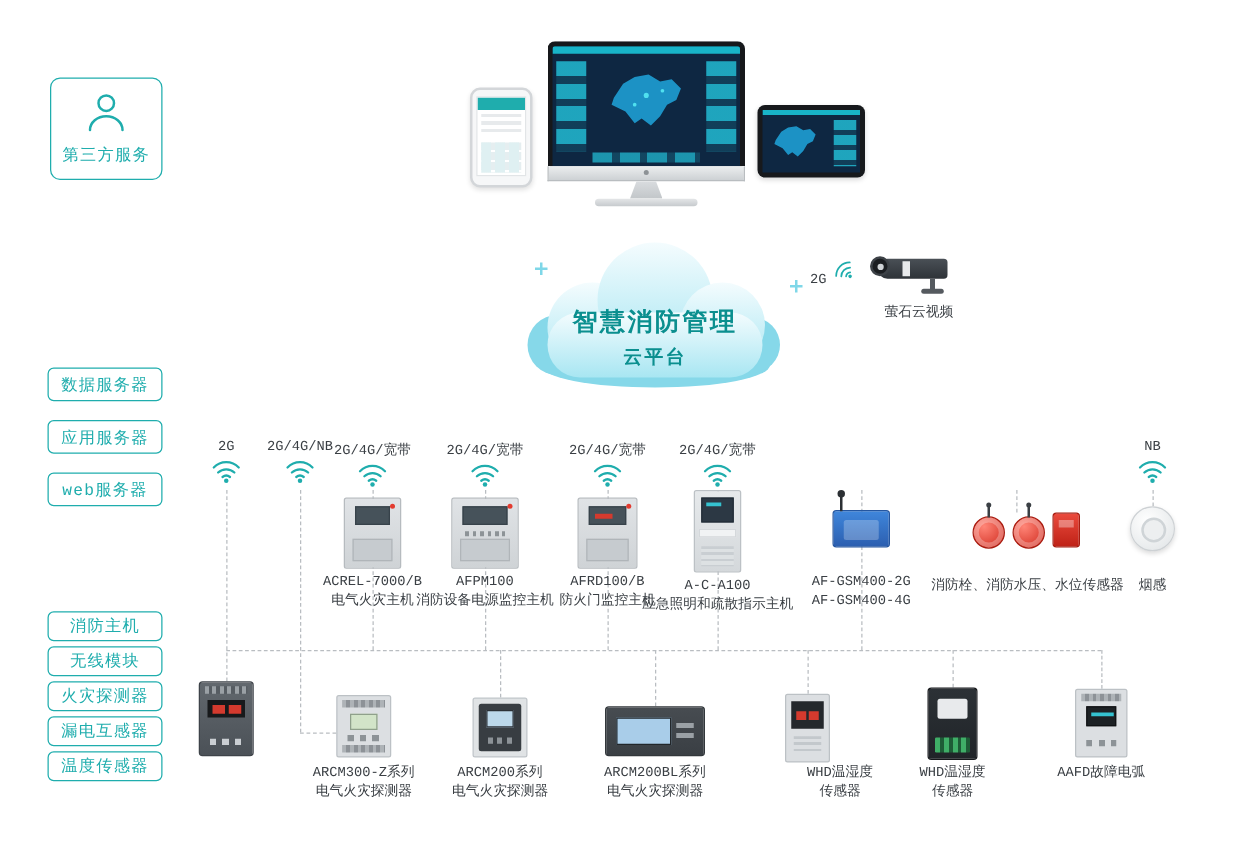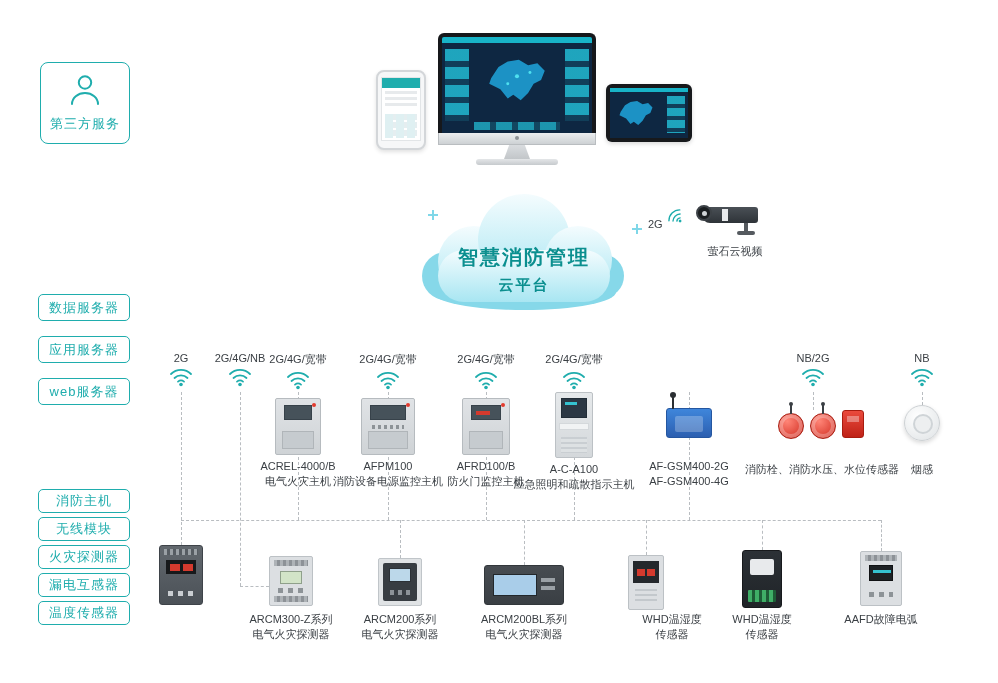--- a/index.html
+++ b/index.html
@@ -1,18 +1,18 @@
 <!DOCTYPE html>
 <html style="--teal: #1fadad; --cloud-text: #0b8f8f; --alarm-red: #d43a2e; --line-gray: #b9bdc1; --screen-navy: #0e2742; --screen-teal: #18b4c8; --accent-blue: #2f6fc4;"><head>
 <meta charset="utf-8">
 <style>
   *{box-sizing:border-box;margin:0;padding:0}
   body{margin:0;background:#fff}
   .stage{position:relative;width:998px;height:683px;background:#ffffff;overflow:hidden;
-         font-family:Liberation Sans, sans-serif}
+         font-family:Liberation Mono, monospace}
 
   
   .vline{position:absolute;width:0;border-left:1px dashed var(--line-gray,#b9bdc1)}
   .hline{position:absolute;height:0;border-top:1px dashed var(--line-gray,#b9bdc1)}
 
   
   .tbox{position:absolute;border:1px solid var(--teal,#1fadad);border-radius:5px;background:#fff;
         color:var(--teal,#1fadad);font-size:13px;display:flex;align-items:center;justify-content:center;
         letter-spacing:1px}
   .third{flex-direction:column;gap:8px;border-radius:8px;border-width:1.5px;font-size:13px}
@@ -350,29 +350,20 @@
   </div>
   <div class="uplink" style="left:534px;top:352px">
     <div class="uplink-label">2G/4G/宽带</div>
     <svg class="wifi" width="26" height="20" viewBox="0 0 26 20">
         <path class="wa" d="M3 7 A14 14 0 0 1 23 7"></path>
         <path class="wa" d="M6.5 11 A9.5 9.5 0 0 1 19.5 11"></path>
         <path class="wa" d="M10 14.6 A4.8 4.8 0 0 1 16 14.6"></path>
         <circle class="wd" cx="13" cy="17.5" r="1.8"></circle>
       </svg>
   </div>
-  <div class="uplink" style="left:773px;top:352px">
-    <div class="uplink-label">NB/2G</div>
-    <svg class="wifi" width="26" height="20" viewBox="0 0 26 20">
-        <path class="wa" d="M3 7 A14 14 0 0 1 23 7"></path>
-        <path class="wa" d="M6.5 11 A9.5 9.5 0 0 1 19.5 11"></path>
-        <path class="wa" d="M10 14.6 A4.8 4.8 0 0 1 16 14.6"></path>
-        <circle class="wd" cx="13" cy="17.5" r="1.8"></circle>
-      </svg>
-  </div>
   <div class="uplink" style="left:882px;top:352px">
     <div class="uplink-label">NB</div>
     <svg class="wifi" width="26" height="20" viewBox="0 0 26 20">
         <path class="wa" d="M3 7 A14 14 0 0 1 23 7"></path>
         <path class="wa" d="M6.5 11 A9.5 9.5 0 0 1 19.5 11"></path>
         <path class="wa" d="M10 14.6 A4.8 4.8 0 0 1 16 14.6"></path>
         <circle class="wd" cx="13" cy="17.5" r="1.8"></circle>
       </svg>
   </div>
 
@@ -406,21 +397,21 @@
     </div>
   <div class="fs" style="left:810px;top:413px">
       <div class="fs-ant"></div>
     </div>
   <div class="fbx" style="left:842px;top:410px"></div>
   <div class="smoke" style="left:904px;top:405px">
       <div class="smoke-in"></div>
     </div>
 
   <div class="lbl" style="left:243px;top:459px;width:110px">
-    <div>ACREL-4000/B</div>
+    <div>ACREL-7000/B</div>
     <div>电气火灾主机</div>
   </div>
   <div class="lbl" style="left:323px;top:459px;width:130px">
     <div>AFPM100</div>
     <div>消防设备电源监控主机</div>
   </div>
   <div class="lbl" style="left:431px;top:459px;width:110px">
     <div>AFRD100/B</div>
     <div>防火门监控主机</div>
   </div>

